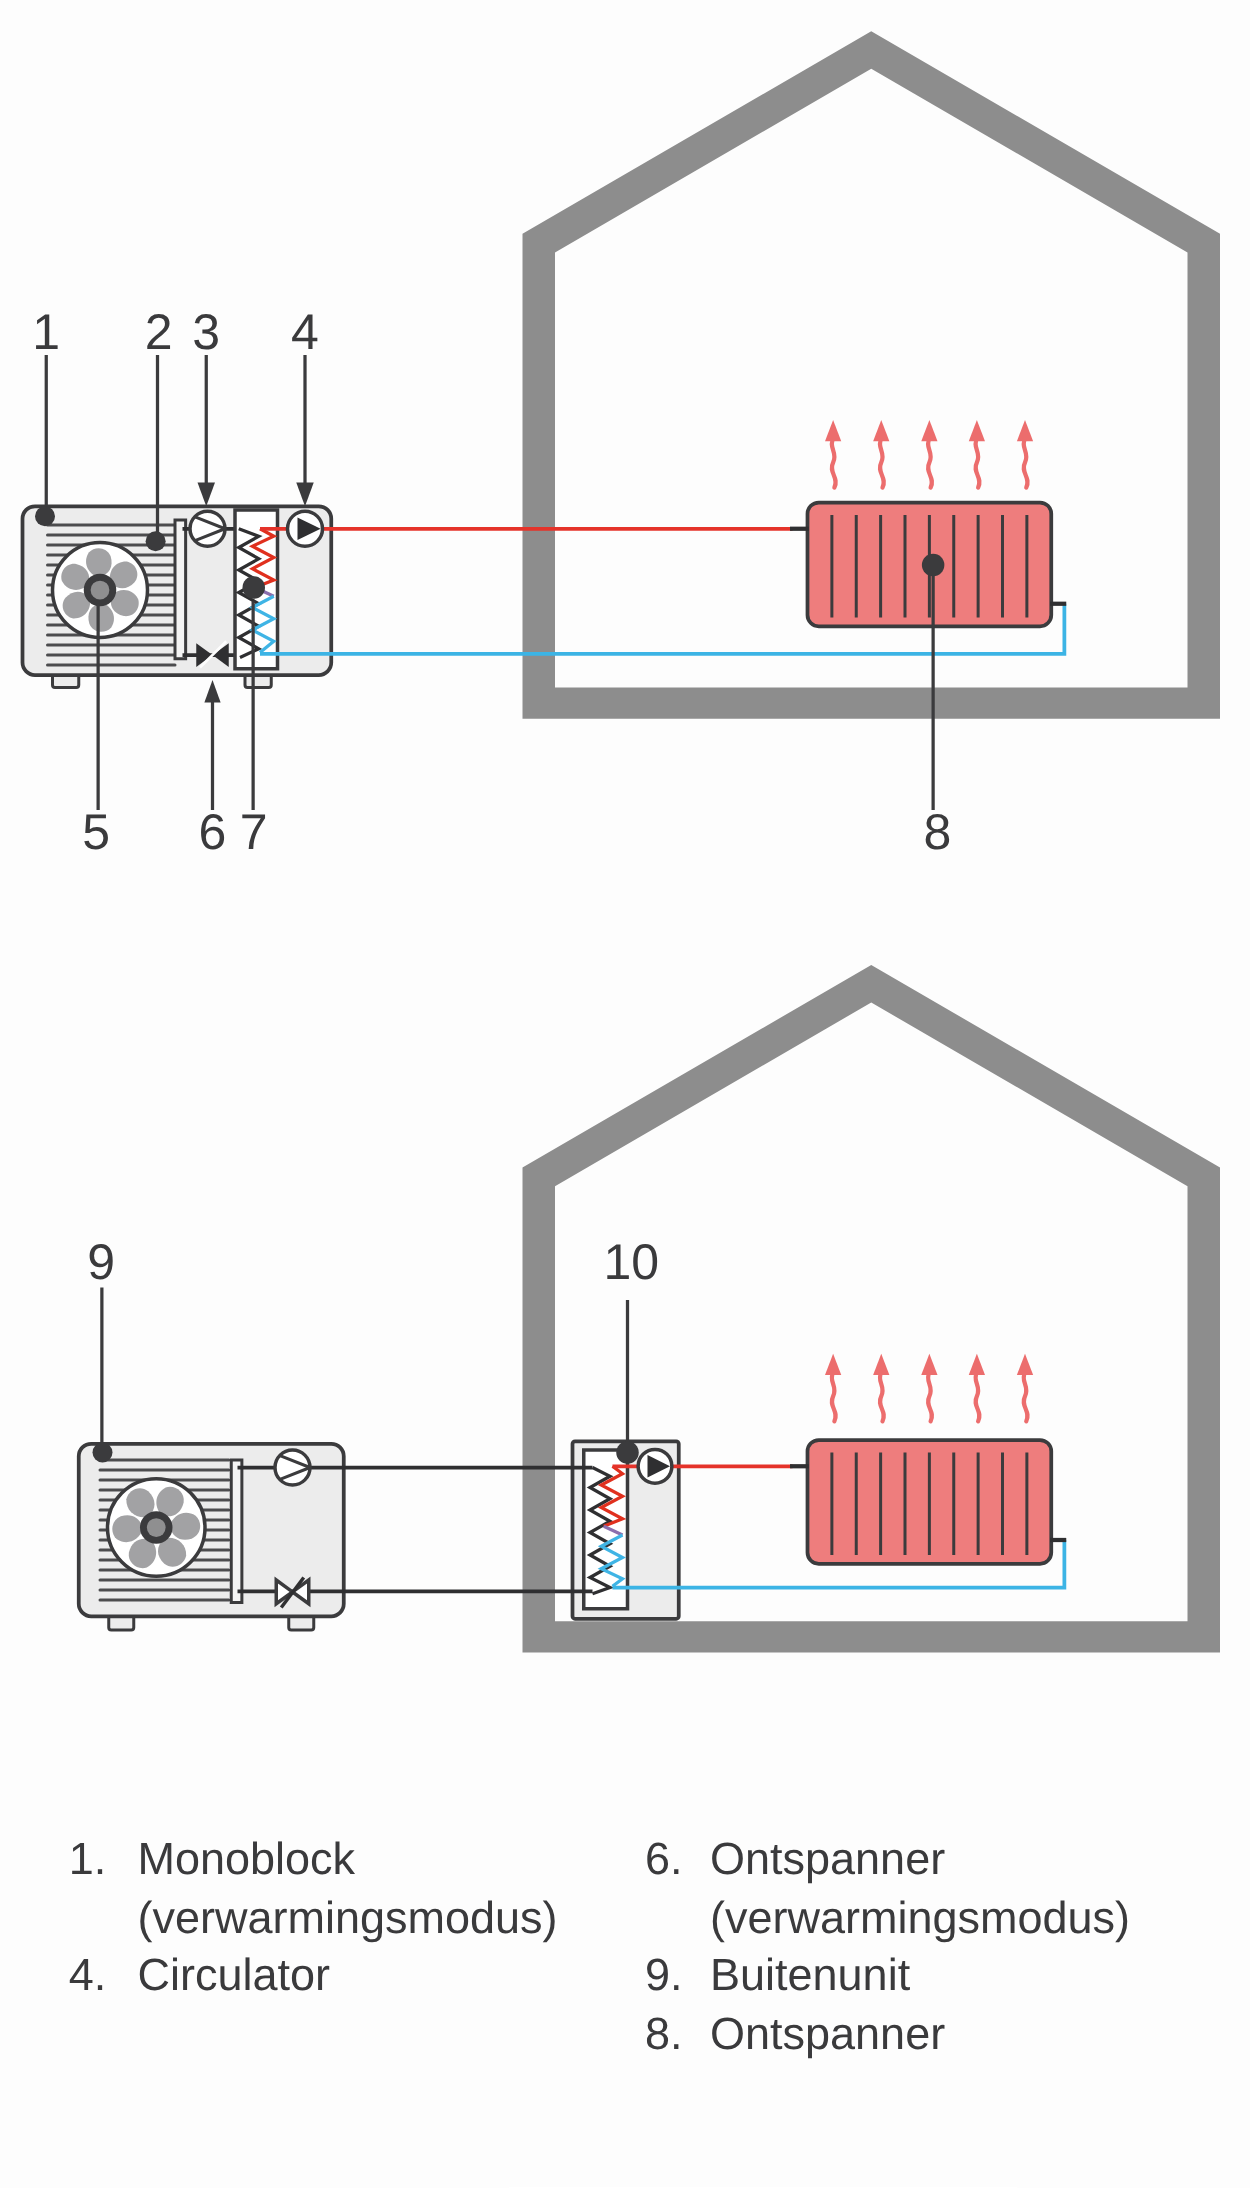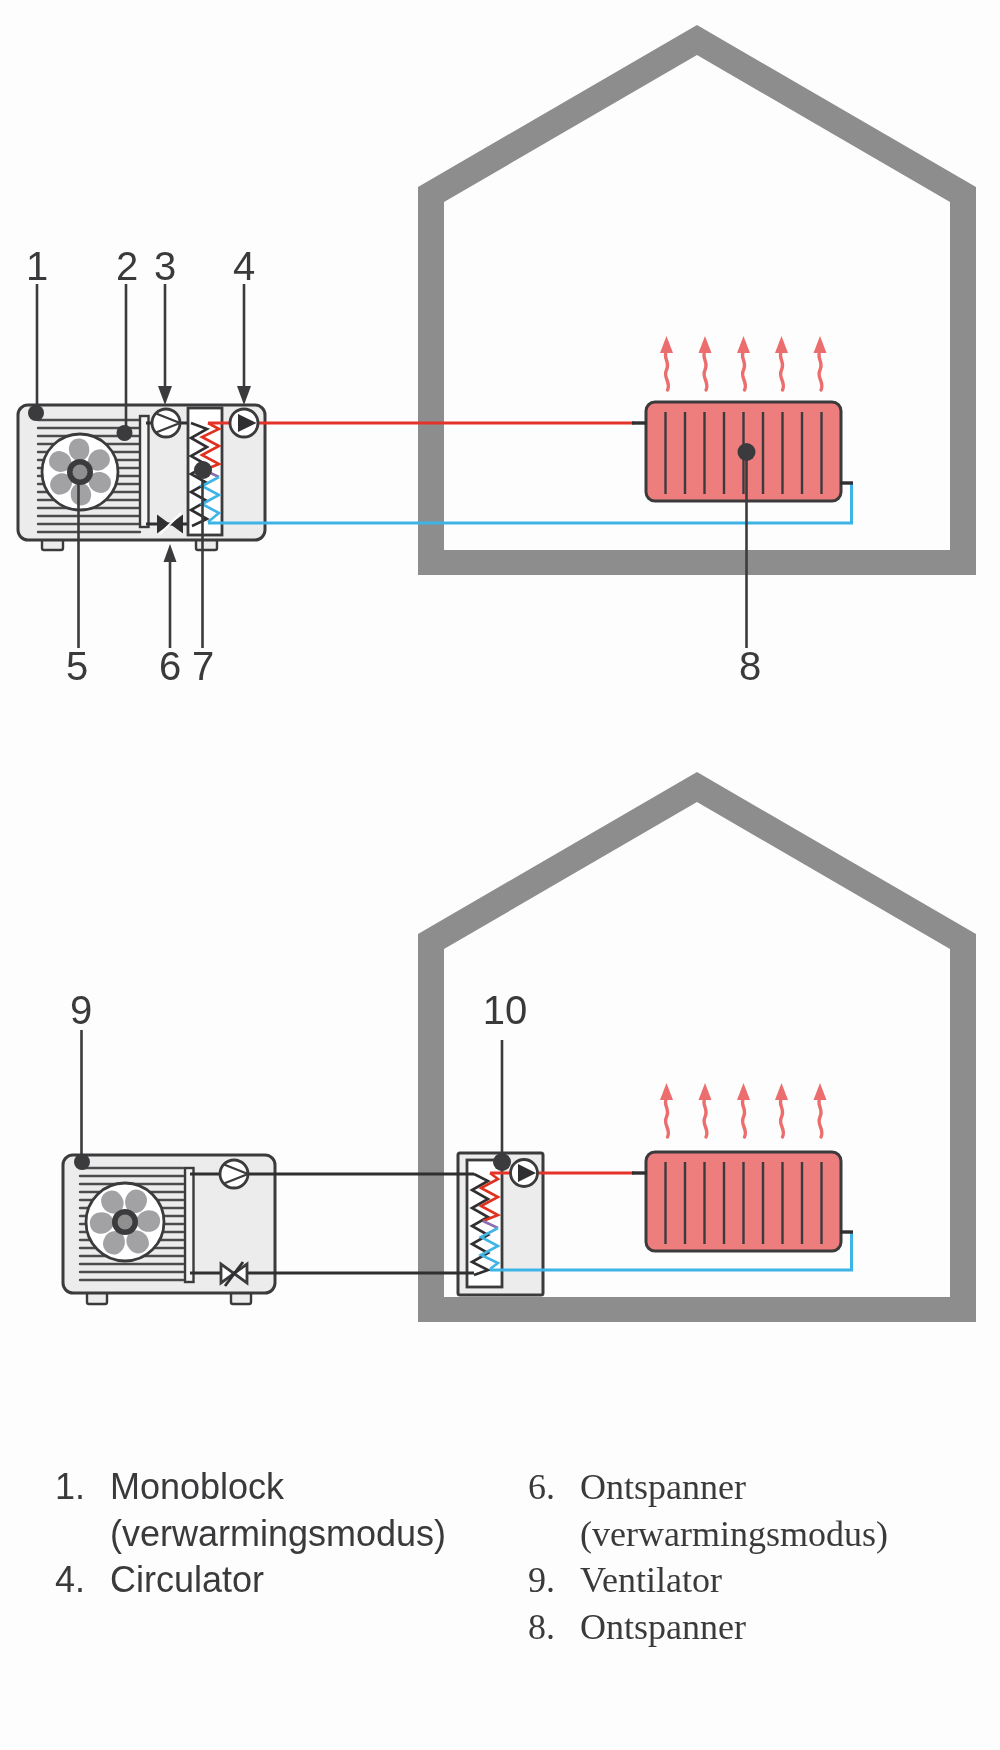--- a/index.html
+++ b/index.html
@@ -280,20 +280,20 @@
 <div class="callout" style="left:750px;top:646px;">8</div>
 <div class="callout" style="left:81px;top:990px;">9</div>
 <div class="callout" style="left:505px;top:990px;">10</div>
 
 <div class="legend-col left" style="left:15px;top:1464px;margin-left:40px;">
   <div><span class="lnum">1.</span><span>Monoblock</span></div>
   <div><span class="lnum"></span><span>(verwarmingsmodus)</span></div>
   <div><span class="lnum">4.</span><span>Circulator</span></div>
 </div>
 
-<div class="legend-col right" style="left:528px;top:1464px;font-family:Liberation Serif, serif;">
+<div class="legend-col right" style="left:516px;top:1464px;">
   <div><span class="lnum">6.</span><span>Ontspanner</span></div>
   <div><span class="lnum"></span><span>(verwarmingsmodus)</span></div>
-  <div><span class="lnum">9.</span><span>Ventilator</span></div>
+  <div><span class="lnum">9.</span><span>Buitenunit</span></div>
   <div><span class="lnum">8.</span><span>Ontspanner</span></div>
 </div>
 
 </div>
 
 </body></html>

